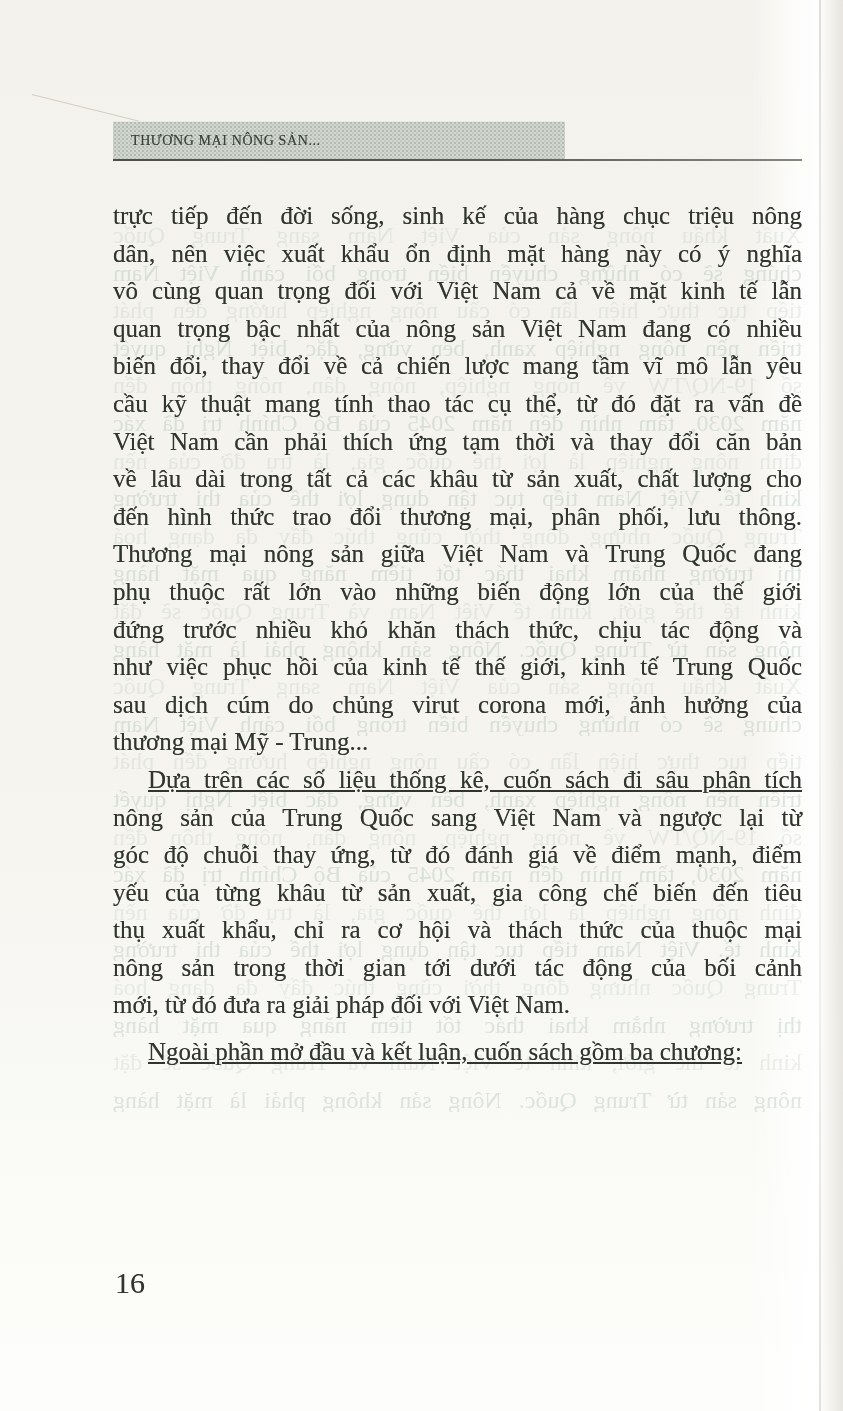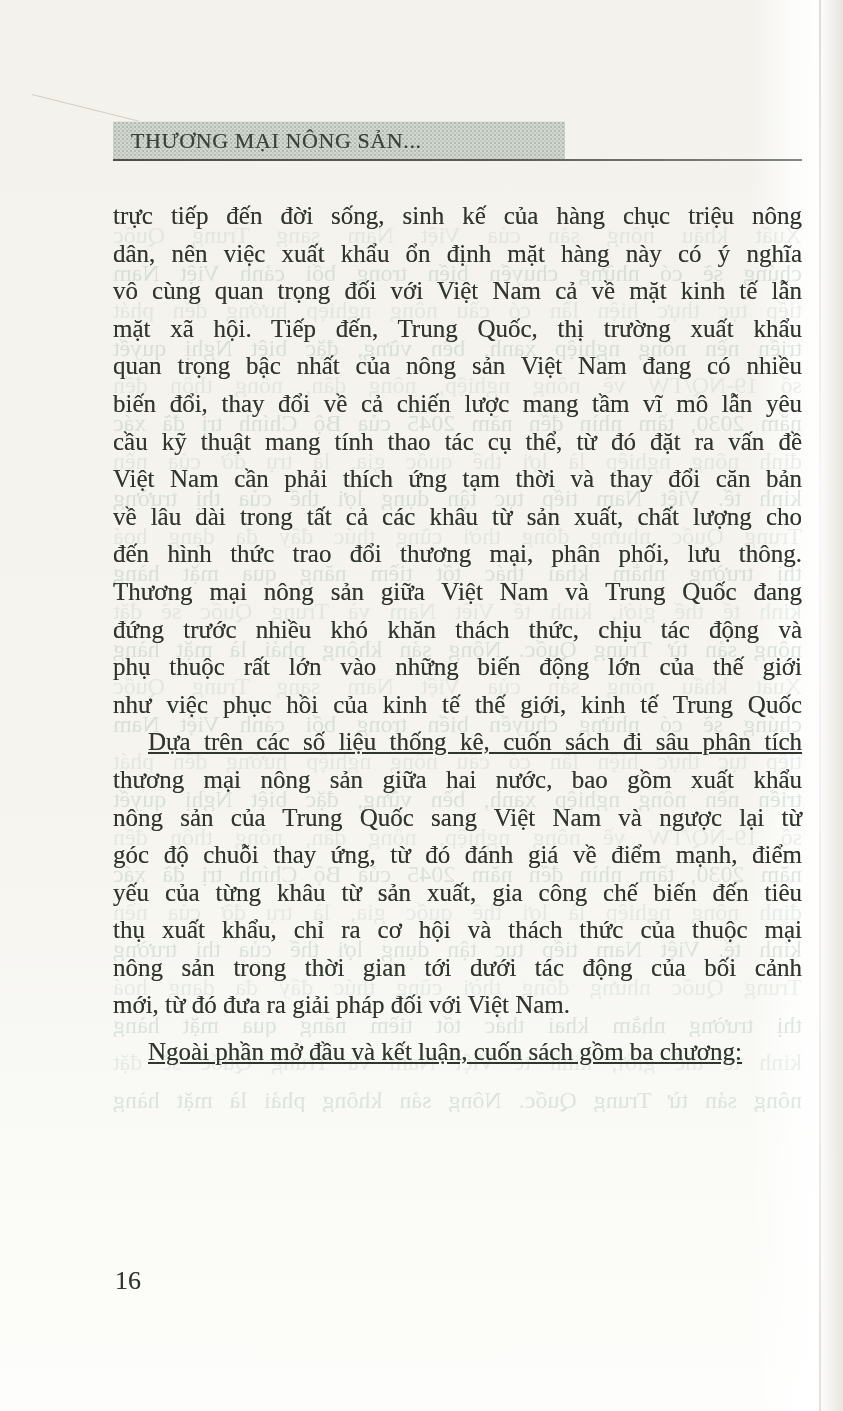--- a/index.html
+++ b/index.html
@@ -31,21 +31,21 @@
     position:absolute;left:113px;top:121px;width:452px;height:40px;
     display:flex;align-items:center;
     background-color:#d2d8d0;
     background-image:
       radial-gradient(rgba(150,162,150,.55) .8px, transparent 1px),
       radial-gradient(rgba(176,186,175,.5) .8px, transparent 1px);
     background-size:4px 4px,4px 4px;background-position:0 0,2px 2px;
     box-shadow:inset 0 1px 0 rgba(255,255,255,.5);
   }
   .running-header span{
-    padding-left:18px;font-size:22px;letter-spacing:.6px;
+    padding-left:18px;font-size:14px;letter-spacing:.6px;
     color:var(--header-ink,#39423b);
     text-shadow:0 0 .5px rgba(57,66,59,.55);
   }
   .header-rule{
     position:absolute;left:113px;top:159px;width:689px;height:2px;
     background:linear-gradient(90deg,#4d5049 0%,#5a5d55 55%,#868880 100%);
   }
   .ghost-layer{position:absolute;left:113px;top:197px;width:689px;height:1010px;z-index:0;}
   .gline{
     position:absolute;left:0;width:100%;
@@ -66,21 +66,21 @@
   .para{margin:0;}
   .line{
     height:37.6px;line-height:37.6px;
     text-align:justify;text-align-last:left;
     overflow:visible;white-space:normal;
   }
   .line.j{text-align-last:justify;}
   .line.indent{text-indent:35px;text-decoration:underline;}
   .page-number{
     position:absolute;left:115px;top:1266px;z-index:1;
-    font-size:26px;color:var(--ink,#30352e);
+    font-size:30px;color:var(--ink,#30352e);
     text-shadow:0 0 .5px rgba(48,53,46,.5);
   }
 </style>
 </head>
 <body>
 
 <div class="page">
   <div class="scratch"></div>
   <div class="edge-crease"></div>
 
@@ -114,35 +114,35 @@
       <div class="gline" style="top: 815.6px; opacity: 0.27;">thị trường nhằm khai thác tốt tiềm năng qua mặt hàng</div>
       <div class="gline" style="top: 853.2px; opacity: 0.17;">kinh tế thế giới, kinh tế Việt Nam và Trung Quốc sẽ đặt</div>
       <div class="gline" style="top: 890.8px; opacity: 0.27;">nông sản từ Trung Quốc. Nông sản không phải là mặt hàng</div>
     </div>
 
   <div class="text-block" id="textblock">
       <div class="para">
         <div class="line j">trực tiếp đến đời sống, sinh kế của hàng chục triệu nông</div>
         <div class="line j">dân, nên việc xuất khẩu ổn định mặt hàng này có ý nghĩa</div>
         <div class="line j">vô cùng quan trọng đối với Việt Nam cả về mặt kinh tế lẫn</div>
-        <div class="line j">mặt xã hội. Tiếp đến, Trung Quốc, thị trường xuất khẩu</div>
         <div class="line j">quan trọng bậc nhất của nông sản Việt Nam đang có nhiều</div>
         <div class="line j">biến đổi, thay đổi về cả chiến lược mang tầm vĩ mô lẫn yêu</div>
         <div class="line j">cầu kỹ thuật mang tính thao tác cụ thể, từ đó đặt ra vấn đề</div>
         <div class="line j">Việt Nam cần phải thích ứng tạm thời và thay đổi căn bản</div>
         <div class="line j">về lâu dài trong tất cả các khâu từ sản xuất, chất lượng cho</div>
         <div class="line j">đến hình thức trao đổi thương mại, phân phối, lưu thông.</div>
         <div class="line j">Thương mại nông sản giữa Việt Nam và Trung Quốc đang</div>
+        <div class="line j">phụ thuộc rất lớn vào những biến động lớn của thế giới</div>
         <div class="line j">đứng trước nhiều khó khăn thách thức, chịu tác động và</div>
-        <div class="line j">phụ thuộc rất lớn vào những biến động lớn của thế giới</div>
         <div class="line j">như việc phục hồi của kinh tế thế giới, kinh tế Trung Quốc</div>
+        <div class="line j">sau dịch cúm do chủng virut corona mới, ảnh hưởng của</div>
+        <div class="line">thương mại Mỹ - Trung...</div>
       </div>
       <div class="para">
         <div class="line j indent">Dựa trên các số liệu thống kê, cuốn sách đi sâu phân tích</div>
-        <div class="line j">thương mại nông sản giữa hai nước, bao gồm xuất khẩu</div>
         <div class="line j">nông sản của Trung Quốc sang Việt Nam và ngược lại từ</div>
         <div class="line j">góc độ chuỗi thay ứng, từ đó đánh giá về điểm mạnh, điểm</div>
         <div class="line j">yếu của từng khâu từ sản xuất, gia công chế biến đến tiêu</div>
         <div class="line j">thụ xuất khẩu, chỉ ra cơ hội và thách thức của thuộc mại</div>
         <div class="line j">nông sản trong thời gian tới dưới tác động của bối cảnh</div>
         <div class="line">mới, từ đó đưa ra giải pháp đối với Việt Nam.</div>
       </div>
       <div class="para" style="margin-top: 9px;">
         <div class="line indent">Ngoài phần mở đầu và kết luận, cuốn sách gồm ba chương:</div>
       </div>

